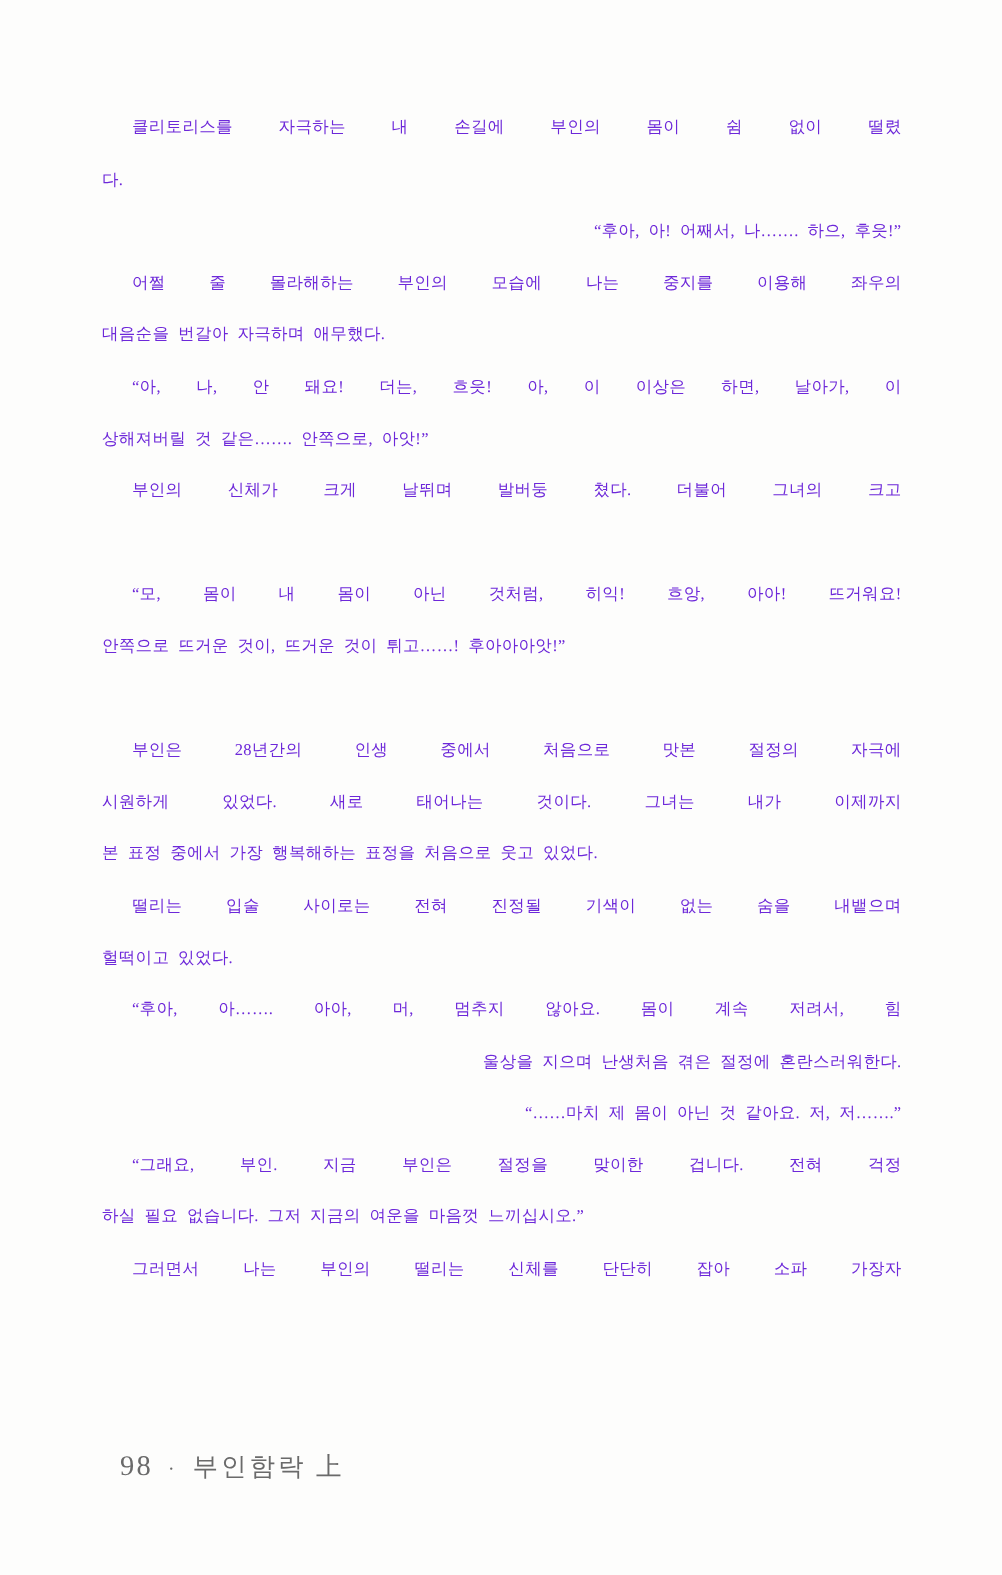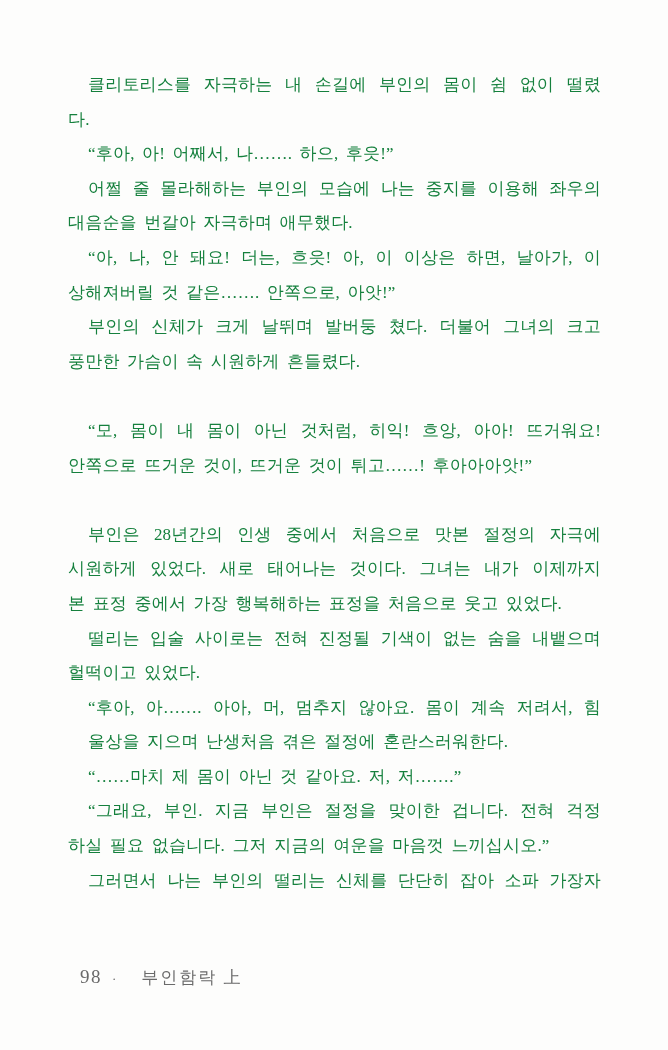--- a/index.html
+++ b/index.html
@@ -18,32 +18,33 @@
     width: 668px;
     height: 1050px;
     background: #fdfdfc;
     overflow: hidden;
   }
   .text-block {
     position: absolute;
     left: 68px;
     top: 68px;
     width: 533px;
-    font-size: 17px;
+    font-size: 11px;
     line-height: 34.6px;
-    color: #15803d;
+    color: #6d28d9;
     word-spacing: 3px;
     letter-spacing: 0.2px;
   }
   .line {
     text-align: left;
     white-space: normal;
   }
   .line.indent {
     text-indent: 20px;
+    text-align: right;
   }
   .line.fill {
     text-align: justify;
     text-align-last: justify;
   }
   .line.blank {
     height: 34.6px;
   }
   .footer {
     position: absolute;
@@ -57,38 +58,36 @@
   .footer .page-num {
     font-size: 19px;
     letter-spacing: 1.5px;
   }
   .footer .sep {
     font-size: 13px;
     margin: 0 12px 0 10px;
   }
   .footer .book-title {
     letter-spacing: 2px;
-    margin-left: 13px;
   }
 </style>
 </head>
 <body>
 
 <div class="page">
 
   <div class="text-block" id="text-block">
       <div class="line indent fill">클리토리스를 자극하는 내 손길에 부인의 몸이 쉼 없이 떨렸</div>
       <div class="line">다.</div>
       <div class="line indent">“후아, 아! 어째서, 나……. 하으, 후읏!”</div>
       <div class="line indent fill">어쩔 줄 몰라해하는 부인의 모습에 나는 중지를 이용해 좌우의</div>
       <div class="line">대음순을 번갈아 자극하며 애무했다.</div>
       <div class="line indent fill">“아, 나, 안 돼요! 더는, 흐읏! 아, 이 이상은 하면, 날아가, 이</div>
       <div class="line">상해져버릴 것 같은……. 안쪽으로, 아앗!”</div>
       <div class="line indent fill">부인의 신체가 크게 날뛰며 발버둥 쳤다. 더불어 그녀의 크고</div>
-      <div class="line">풍만한 가슴이 속 시원하게 흔들렸다.</div>
       <div class="line blank">&nbsp;</div>
       <div class="line indent fill">“모, 몸이 내 몸이 아닌 것처럼, 히익! 흐앙, 아아! 뜨거워요!</div>
       <div class="line">안쪽으로 뜨거운 것이, 뜨거운 것이 튀고……! 후아아아앗!”</div>
       <div class="line blank">&nbsp;</div>
       <div class="line indent fill">부인은 28년간의 인생 중에서 처음으로 맛본 절정의 자극에</div>
       <div class="line fill">시원하게 있었다. 새로 태어나는 것이다. 그녀는 내가 이제까지</div>
       <div class="line">본 표정 중에서 가장 행복해하는 표정을 처음으로 웃고 있었다.</div>
       <div class="line indent fill">떨리는 입술 사이로는 전혀 진정될 기색이 없는 숨을 내뱉으며</div>
       <div class="line">헐떡이고 있었다.</div>
       <div class="line indent fill">“후아, 아……. 아아, 머, 멈추지 않아요. 몸이 계속 저려서, 힘</div>

